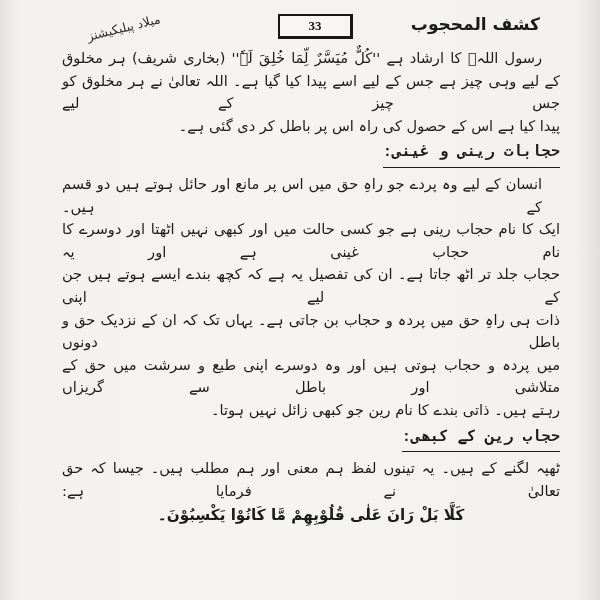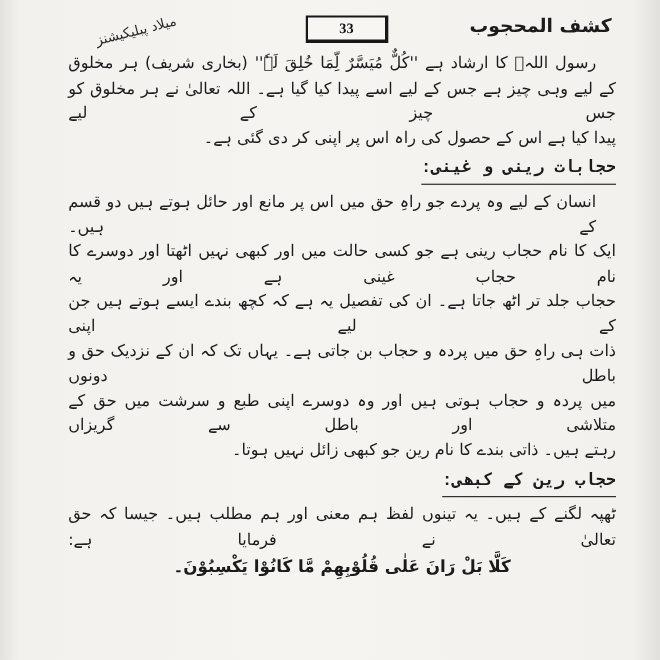--- a/index.html
+++ b/index.html
@@ -21,21 +21,21 @@
     direction:rtl;
   }
   .numbox{
     position:absolute;left:278px;top:8px;width:70px;height:20px;
     border:2px solid #171717;border-right-width:3px;border-bottom-width:3px;
     background:#f7f6f3;
     display:flex;align-items:center;justify-content:center;
     font-family:Liberation Serif, serif;font-size:13px;font-weight:bold;color:#111;
   }
   .title{
-    position:absolute;right:44px;top:8px;
+    position:absolute;right:60px;top:8px;
     font-size:17px;font-weight:bold;letter-spacing:.5px;
     direction:rtl;white-space:nowrap;
   }
   .bodytext{
     position:absolute;top:47px;right:40px;left:62px;
     direction:rtl;font-size:14.6px;line-height:22.6px;
   }
   .l{text-align:justify;text-align-last:justify;}
   .end{text-align:right;}
   .ind{padding-right:18px;}
@@ -53,21 +53,21 @@
     <div class="publisher">میلاد پبلیکیشنز</div>
     <div class="numbox">
       <span>33</span>
     </div>
     <div class="title">کشف المحجوب</div>
   </div>
 
   <div class="bodytext">
     <div class="l ind">رسول اللہﷺ کا ارشاد ہے ''کُلٌّ مُیَسَّرٌ لِّمَا خُلِقَ لَہٗ'' (بخاری شریف) ہر مخلوق</div>
     <div class="l">کے لیے وہی چیز ہے جس کے لیے اسے پیدا کیا گیا ہے۔ اللہ تعالیٰ نے ہر مخلوق کو جس چیز کے لیے</div>
-    <div class="end">پیدا کیا ہے اس کے حصول کی راہ اس پر اپنی کر دی گئی ہے۔</div>
+    <div class="end">پیدا کیا ہے اس کے حصول کی راہ اس پر باطل کر دی گئی ہے۔</div>
 
     <div class="h">
       <span>حجابات رینی و غینی:</span>
     </div>
 
     <div class="l ind">انسان کے لیے وہ پردے جو راہِ حق میں اس پر مانع اور حائل ہوتے ہیں دو قسم کے ہیں۔</div>
     <div class="l">ایک کا نام حجاب رینی ہے جو کسی حالت میں اور کبھی نہیں اٹھتا اور دوسرے کا نام حجاب غینی ہے اور یہ</div>
     <div class="l">حجاب جلد تر اٹھ جاتا ہے۔ ان کی تفصیل یہ ہے کہ کچھ بندے ایسے ہوتے ہیں جن کے لیے اپنی</div>
     <div class="l">ذات ہی راہِ حق میں پردہ و حجاب بن جاتی ہے۔ یہاں تک کہ ان کے نزدیک حق و باطل دونوں</div>
     <div class="l">میں پردہ و حجاب ہوتی ہیں اور وہ دوسرے اپنی طبع و سرشت میں حق کے متلاشی اور باطل سے گریزاں</div>

